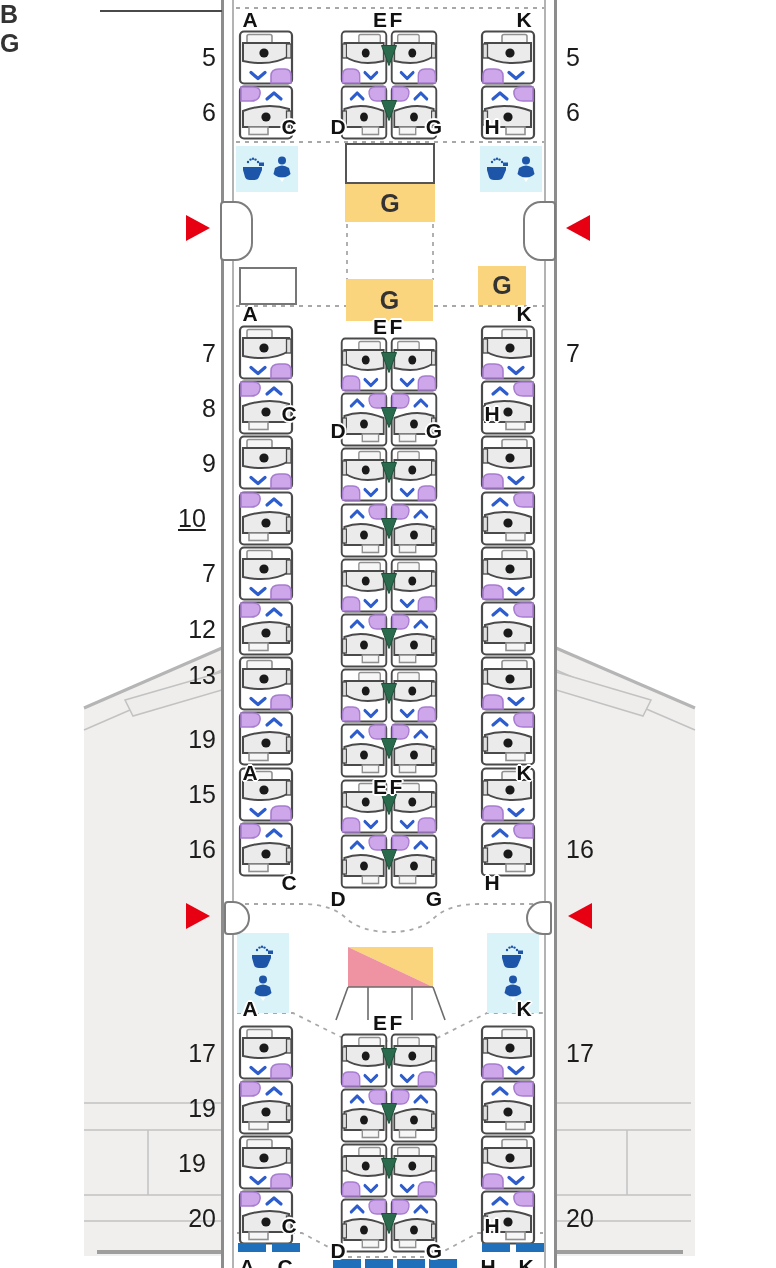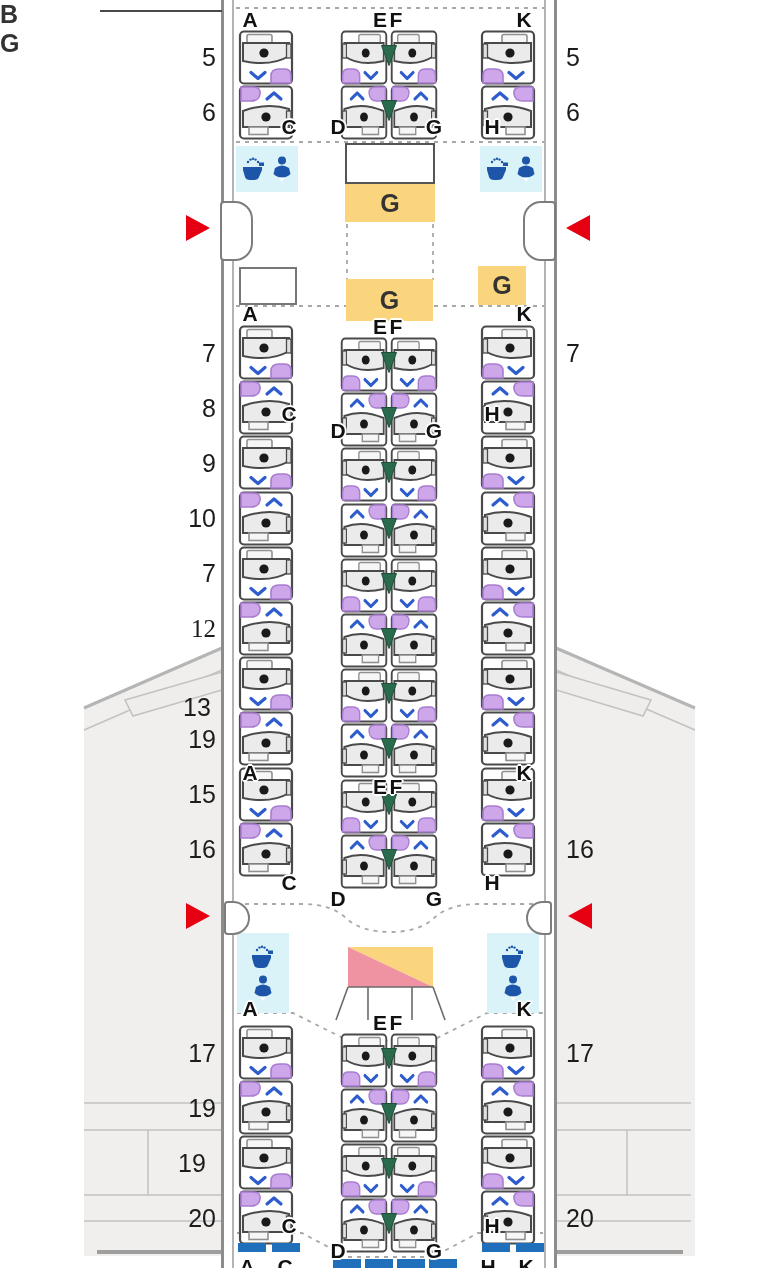--- a/index.html
+++ b/index.html
@@ -920,24 +920,24 @@
         </g>
       </svg>
       <svg class="tri" width="16" height="21" viewBox="0 0 16 21" style="left:381px;top:1213px;">
         <polygon points="0.5,0.5 15.5,0.5 8,20.5" fill="#2a6b4e" stroke="#1e5038" stroke-width="1"></polygon>
       </svg>
       <div class="row-num" style="left: 178px; top: 43px; width: 38px; text-align: right;">5</div>
       <div class="row-num" style="left: 178px; top: 98px; width: 38px; text-align: right;">6</div>
       <div class="row-num" style="left: 178px; top: 338.5px; width: 38px; text-align: right;">7</div>
       <div class="row-num" style="left: 178px; top: 393.7px; width: 38px; text-align: right;">8</div>
       <div class="row-num" style="left: 178px; top: 448.9px; width: 38px; text-align: right;">9</div>
-      <div class="row-num" style="left: 178px; top: 504.1px; width: 38px; text-align: right;">10</div>
+      <div class="row-num" style="left: 178px; top: 504.1px; width: 38px; text-align: left; text-decoration: underline;">10</div>
       <div class="row-num" style="left: 178px; top: 559.3px; width: 38px; text-align: right;">7</div>
-      <div class="row-num" style="left: 178px; top: 614.5px; width: 38px; text-align: right; font-family: Liberation Serif, serif;">12</div>
-      <div class="row-num" style="left: 178px; top: 693px; width: 38px; text-align: center;">13</div>
+      <div class="row-num" style="left: 178px; top: 614.5px; width: 38px; text-align: right;">12</div>
+      <div class="row-num" style="left: 178px; top: 661px; width: 38px; text-align: right;">13</div>
       <div class="row-num" style="left: 178px; top: 724.9px; width: 38px; text-align: right;">19</div>
       <div class="row-num" style="left: 178px; top: 780.1px; width: 38px; text-align: right;">15</div>
       <div class="row-num" style="left: 178px; top: 835.3px; width: 38px; text-align: right;">16</div>
       <div class="row-num" style="left: 178px; top: 1038.5px; width: 38px; text-align: right;">17</div>
       <div class="row-num" style="left: 178px; top: 1093.5px; width: 38px; text-align: right;">19</div>
       <div class="row-num" style="left: 178px; top: 1148.5px; width: 38px; text-align: left;">19</div>
       <div class="row-num" style="left: 178px; top: 1203.5px; width: 38px; text-align: right;">20</div>
       <div class="row-num" style="left: 566px; top: 43px; width: 42px; text-align: left;">5</div>
       <div class="row-num" style="left: 566px; top: 98px; width: 42px; text-align: left;">6</div>
       <div class="row-num" style="left: 566px; top: 338.5px; width: 42px; text-align: left;">7</div>

